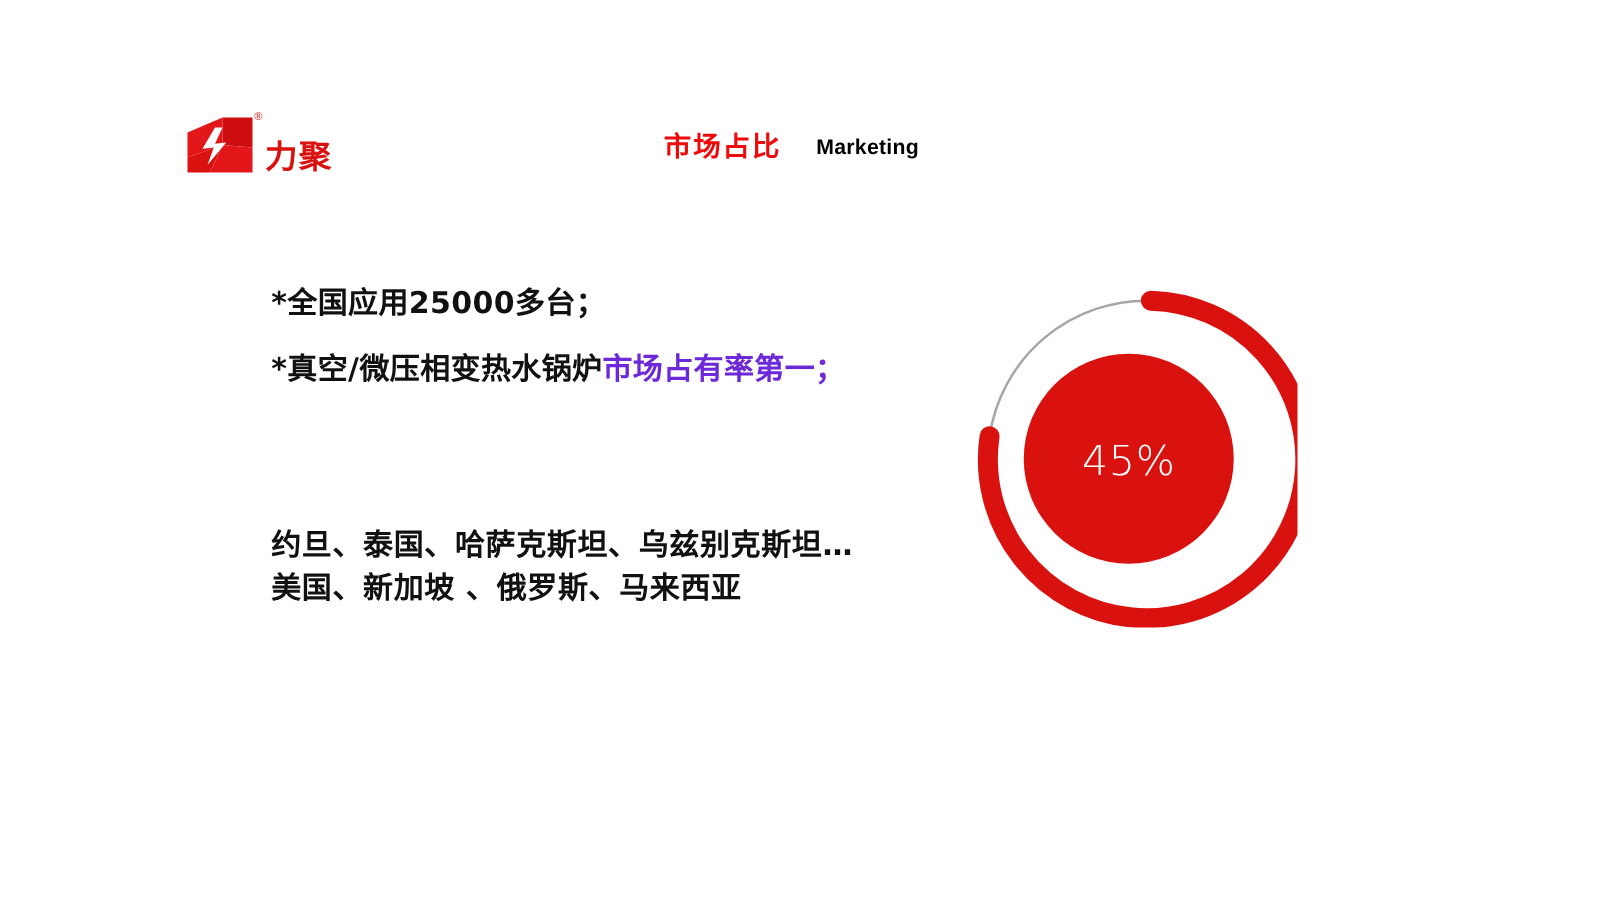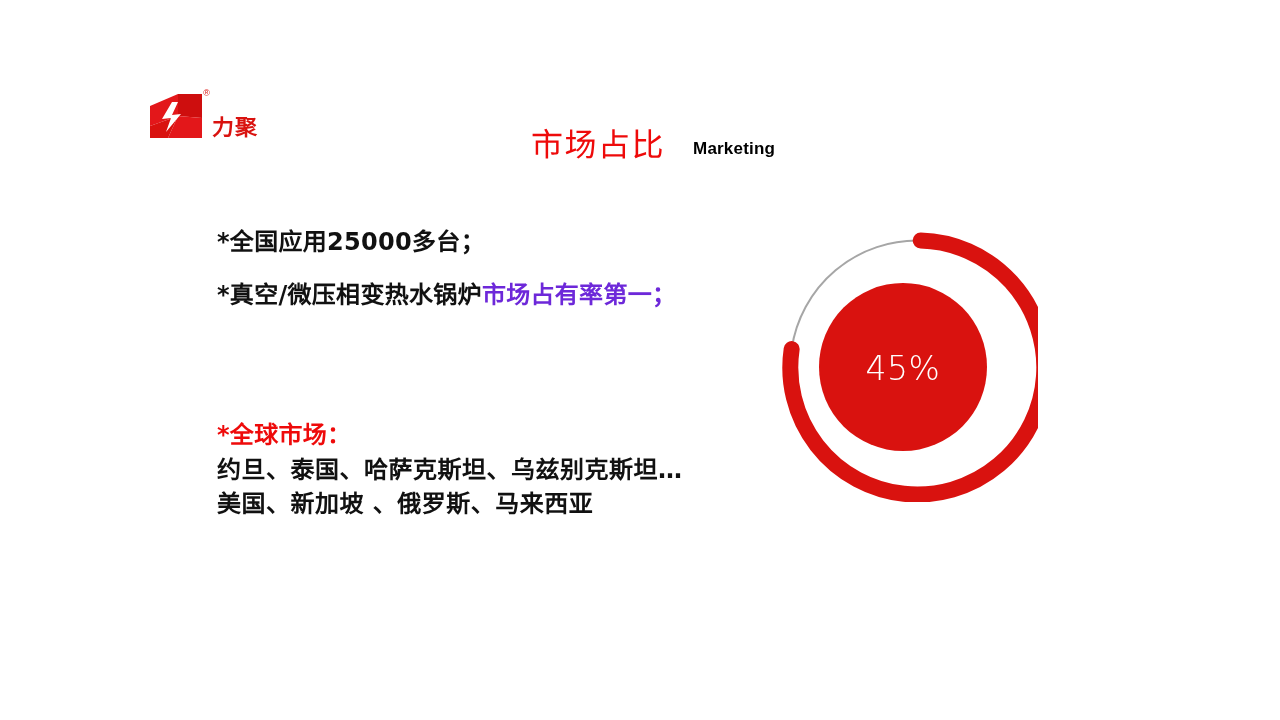--- a/index.html
+++ b/index.html
@@ -47,47 +47,46 @@
   }
   .logo-reg {
     position: absolute;
     right: -6px;
     top: -3px;
     font-size: 9px;
     color: #D9120F;
     line-height: 1;
   }
   .logo-word {
-    font-size: 22px;
+    font-size: 26px;
     font-weight: 700;
     color: #D9120F;
     letter-spacing: 1px;
     line-height: 1;
     padding-bottom: 3px;
     font-family: "DejaVu Sans", "Liberation Sans", sans-serif;
   }
 
   
   .title-row {
     position: absolute;
     left: 531px;
     top: 108px;
     display: flex;
     align-items: baseline;
     gap: 28px;
     white-space: nowrap;
   }
   .title-main {
-    font-size: 32px;
-    font-weight: 400;
+    font-size: 22px;
+    font-weight: 700;
     color: #EE0A0A;
     letter-spacing: 1.5px;
     line-height: 1;
     font-family: "DejaVu Sans", "Liberation Sans", sans-serif;
-    margin-top: 21px;
   }
   .title-sub {
     font-size: 17px;
     font-weight: 700;
     color: #000000;
     letter-spacing: 0.2px;
     line-height: 1;
     position: relative;
     top: -2px;
   }
@@ -207,21 +206,20 @@
   <div class="bullets">
     <p class="bullet">
       <span>*全国应用25000多台；</span>
     </p>
     <p class="bullet bullet-indent">
       <span>*真空/微压相变热水锅炉</span><span class="hl">市场占有率第一；</span>
     </p>
   </div>
 
   <div class="global-block">
-    <p class="global-head">*全球市场：</p>
     <p class="global-line">约旦、泰国、哈萨克斯坦、乌兹别克斯坦…</p>
     <p class="global-line">美国、新加坡 、俄罗斯、马来西亚</p>
   </div>
 
   <div class="donut-wrap">
     <svg viewBox="0 0 270 270" aria-hidden="true">
 
       <path d="M 152.67 8.57 A 127 127 0 0 0 23.65 117.07" fill="none" stroke="#A6A6A6" stroke-width="2" stroke-linecap="round"></path>
 
       <path d="M 152.67 8.57 A 127 127 0 1 1 23.65 117.07" fill="none" stroke="#D9120F" stroke-width="16" stroke-linecap="round"></path>

